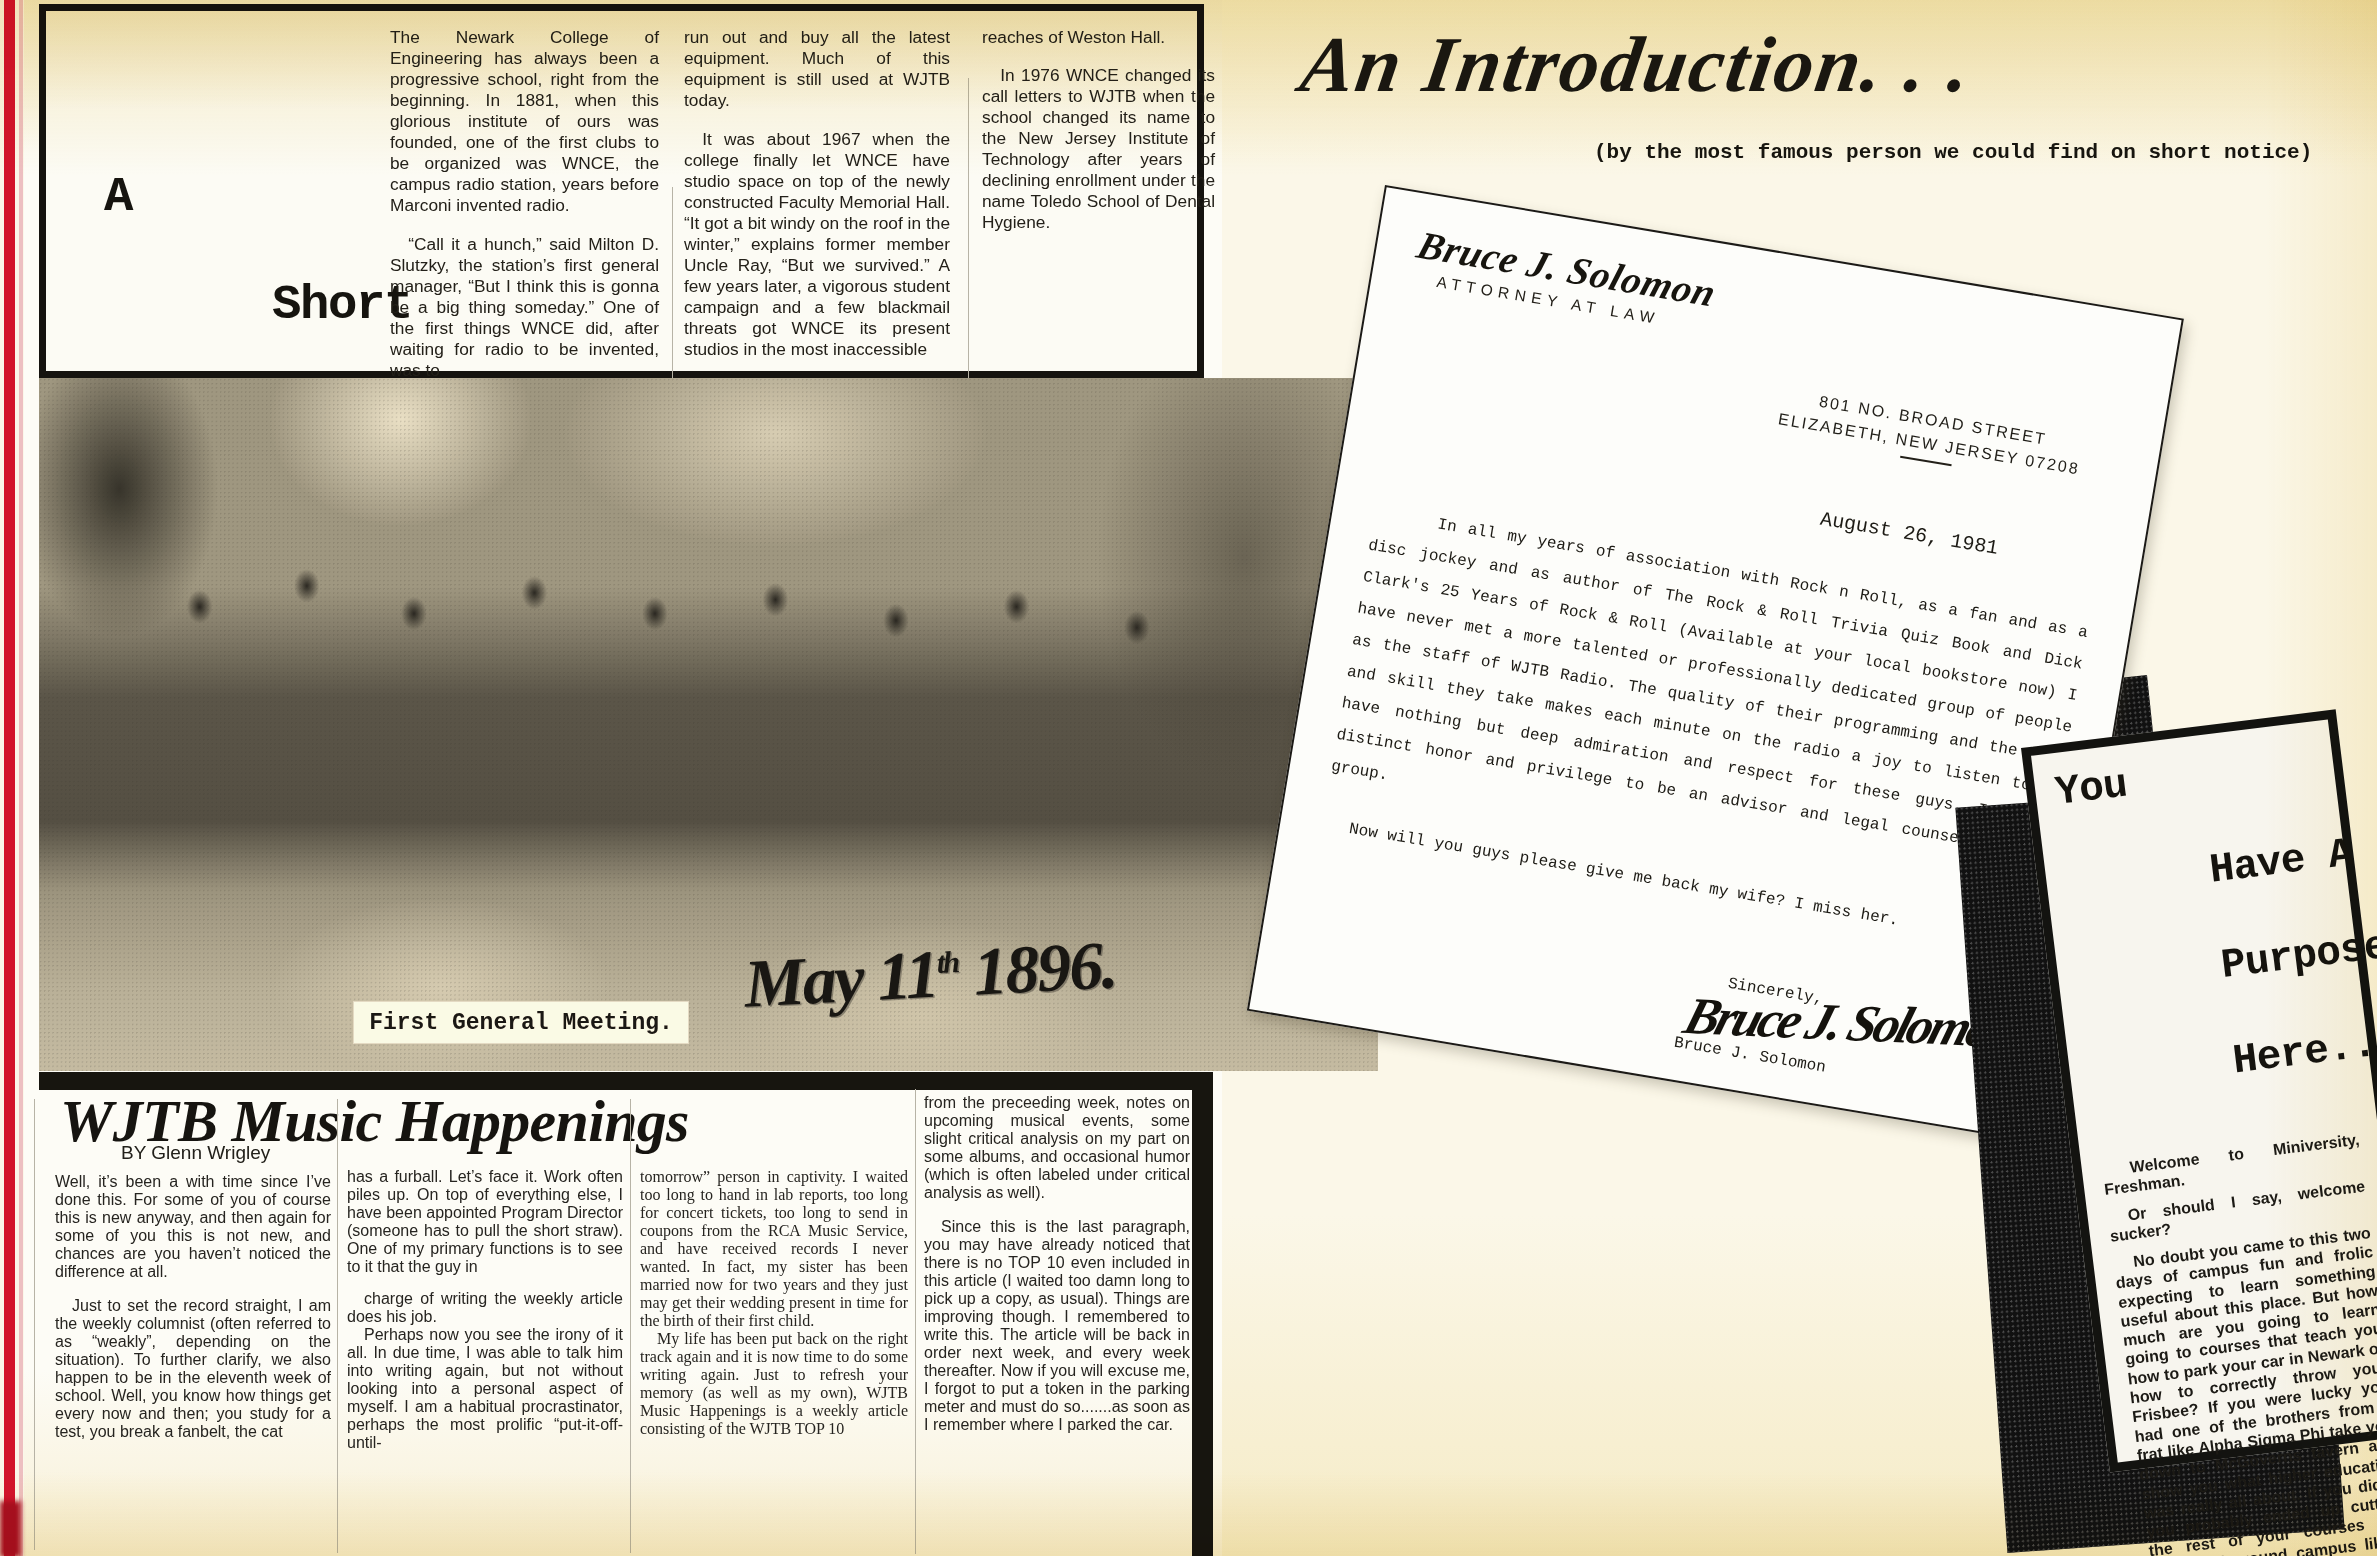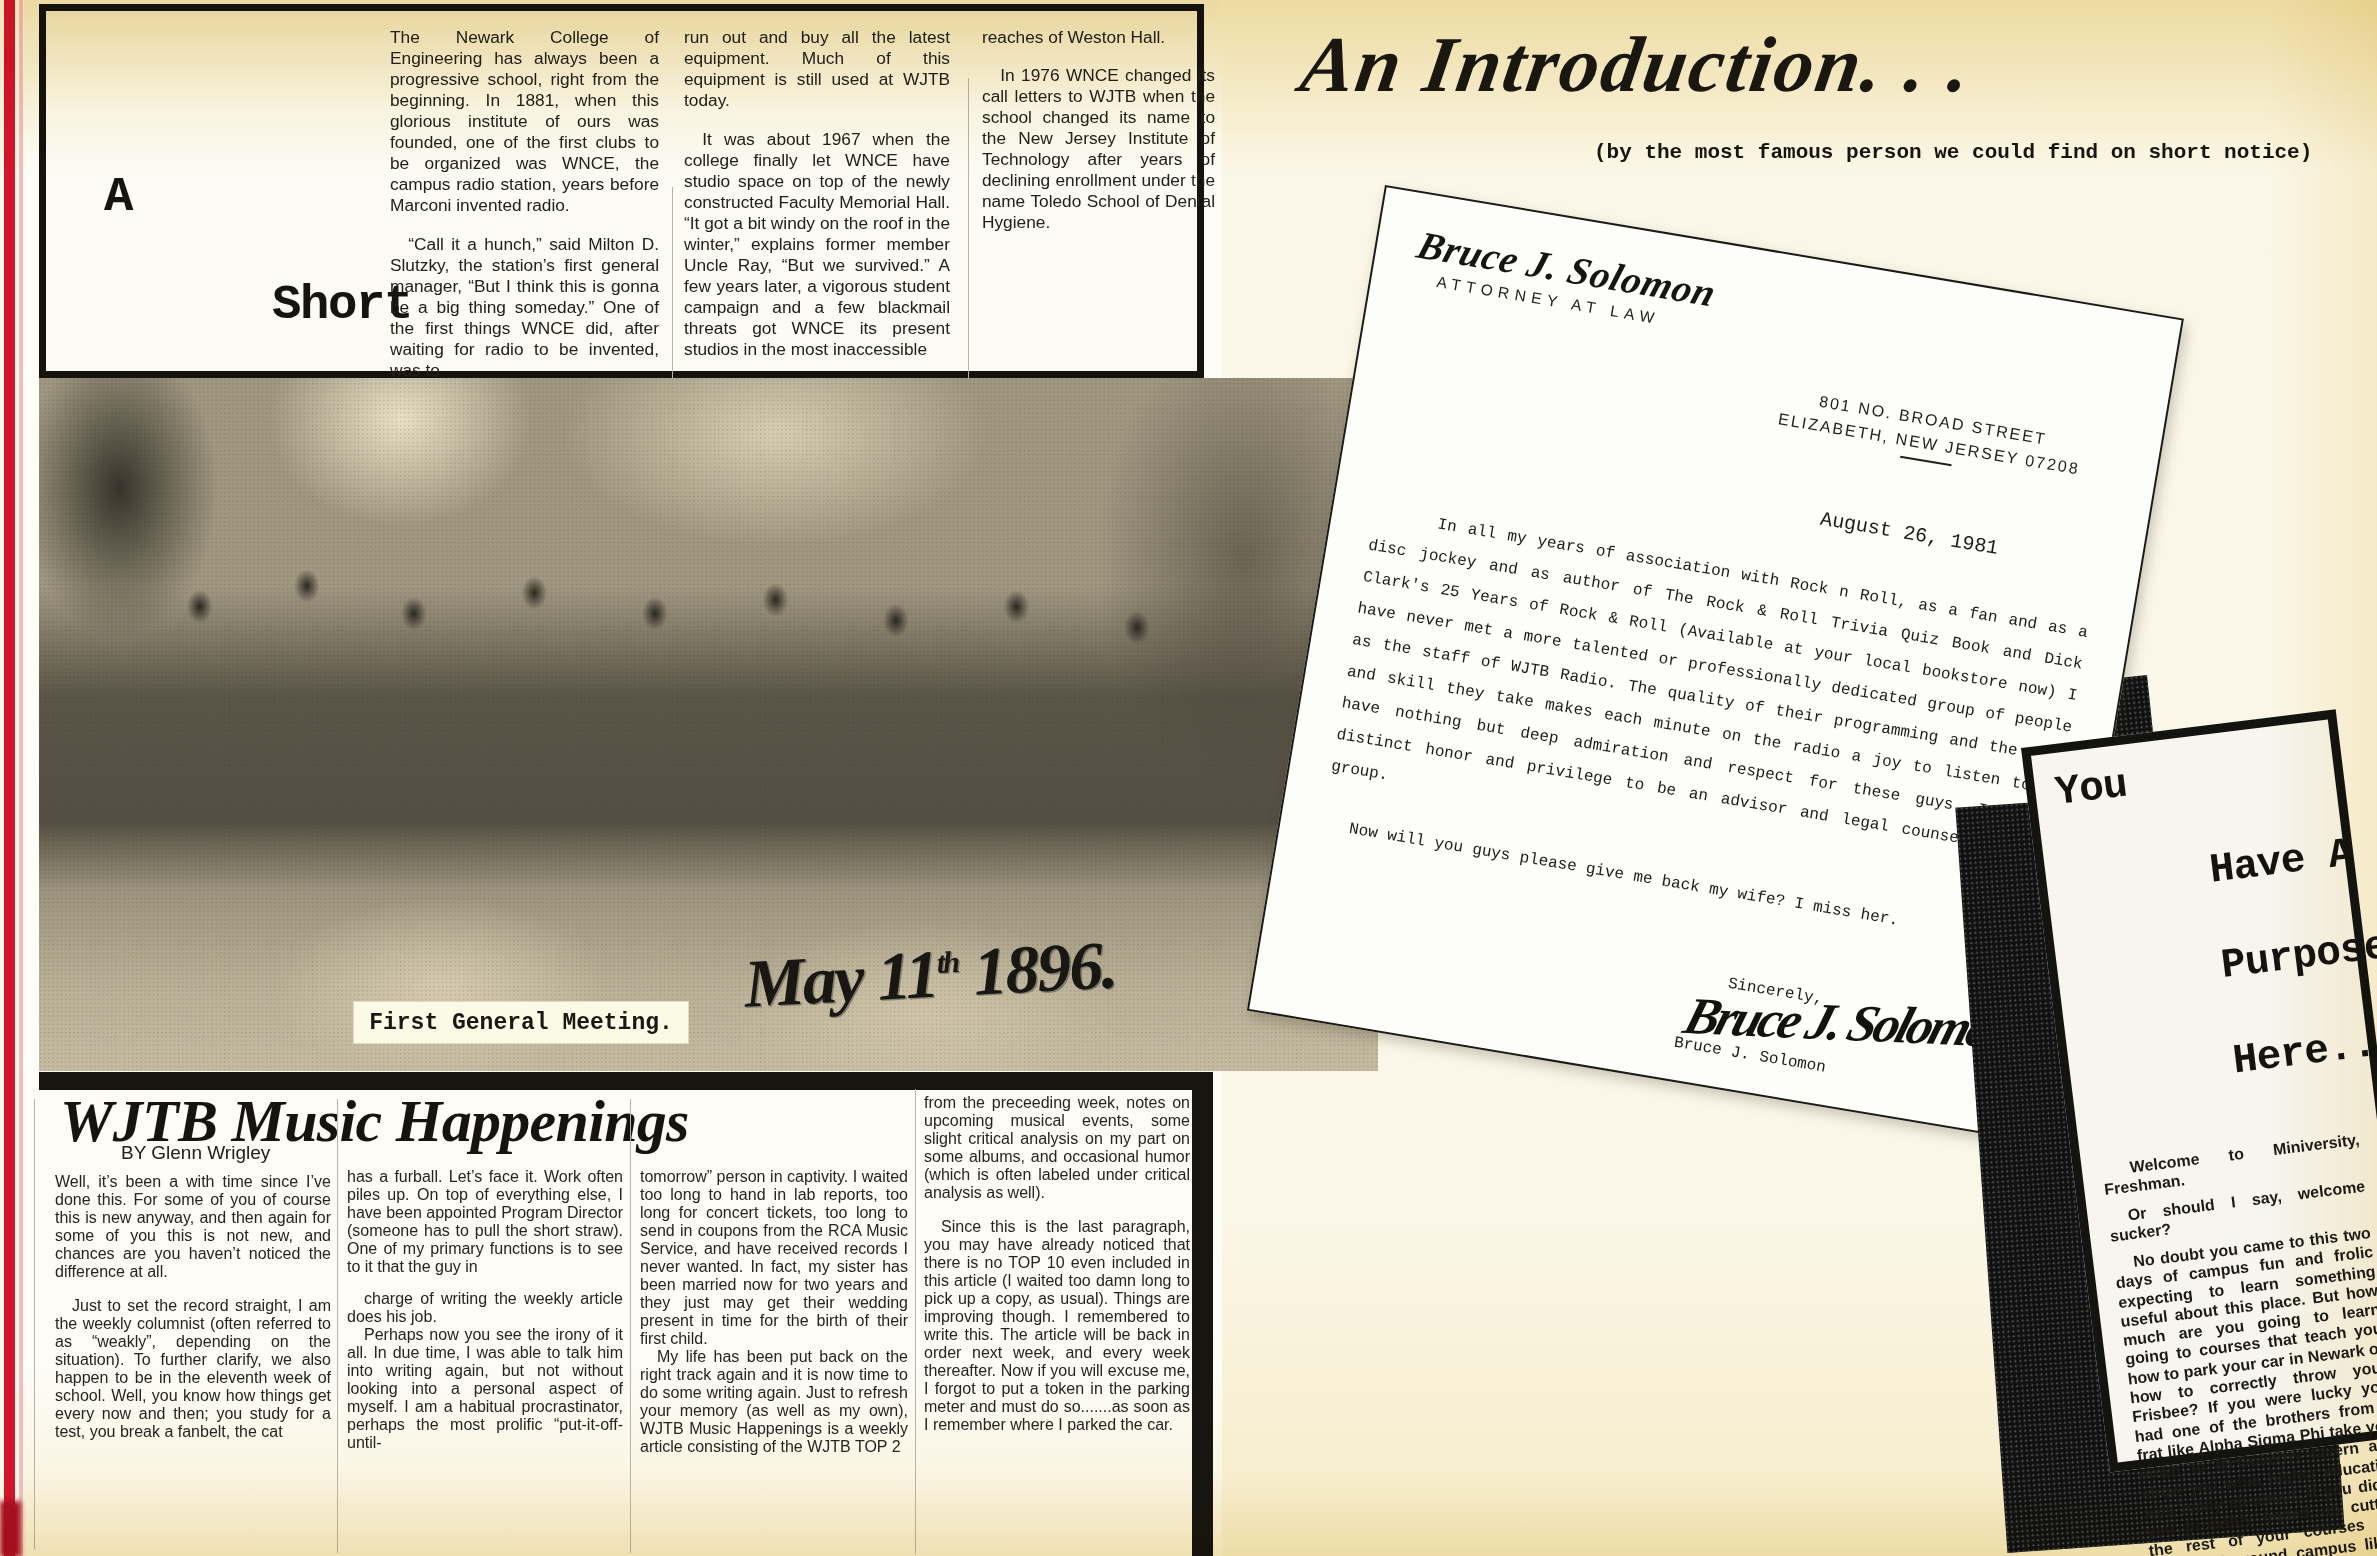--- a/index.html
+++ b/index.html
@@ -78,21 +78,21 @@
     font-style:italic;font-weight:bold;font-size:60px;letter-spacing:-0.7px;color:#161410;white-space:nowrap;}
   .music-byline{left:121px;top:1142px;font-size:19px;color:#22201a;}
   .music-col{font-size:16px;line-height:18px;text-align:justify;color:#262420;}
   .music-col p{margin:0 0 15.5px 0;}
   .music-col p + p{text-indent:17px;margin-bottom:0;}
   .mc1{left:55px;top:1173px;width:276px;}
   .mc2{left:347px;top:1168px;width:276px;}
   .mc3{left:640px;top:1168px;width:268px;}
   .mc4{left:924px;top:1094px;width:266px;}
   .mc2 p{margin-bottom:14px;} .mc2 p + p{text-indent:17px;}
-  .mc3 p{margin-bottom:0;} .mc3 p + p{text-indent:17px;}
+  .mc3 p{margin-bottom:0;font-family:Liberation Serif, serif;} .mc3 p + p{text-indent:17px;}
   .mc4 p{margin-bottom:16px;} .mc4 p + p{text-indent:17px;margin-bottom:12px;}
   .music-rule-left{left:34px;top:1099px;height:451px;}
   .music-rule1{left:337px;top:1099px;height:454px;}
   .music-rule2{left:630px;top:1099px;height:454px;}
   .music-rule3{left:915px;top:1089px;height:465px;}
 
   
   .intro-title{left:1302px;top:20px;font-family:"Liberation Serif","DejaVu Serif",serif;
     font-style:italic;font-weight:bold;font-size:79px;letter-spacing:2.1px;color:#1a1812;
     transform:skewX(-9deg);white-space:nowrap;}
@@ -184,21 +184,21 @@
     <p>Well, it’s been a with time since I’ve done this. For some of you of course this is new anyway, and then again for some of you this is not new, and chances are you haven’t noticed the difference at all.</p>
     <p>Just to set the record straight, I am the weekly columnist (often referred to as “weakly”, depending on the situation). To further clarify, we also happen to be in the eleventh week of school. Well, you know how things get every now and then; you study for a test, you break a fanbelt, the cat</p>
   </div>
   <div class="abs music-col mc2">
     <p>has a furball. Let’s face it. Work often piles up. On top of everything else, I have been appointed Program Director (someone has to pull the short straw). One of my primary functions is to see to it that the guy in</p>
     <p>charge of writing the weekly article does his job.</p>
     <p>Perhaps now you see the irony of it all. In due time, I was able to talk him into writing again, but not without looking into a personal aspect of myself. I am a habitual procrastinator, perhaps the most prolific “put-it-off-until-</p>
   </div>
   <div class="abs music-col mc3">
     <p>tomorrow” person in captivity. I waited too long to hand in lab reports, too long for concert tickets, too long to send in coupons from the RCA Music Service, and have received records I never wanted. In fact, my sister has been married now for two years and they just may get their wedding present in time for the birth of their first child.</p>
-    <p>My life has been put back on the right track again and it is now time to do some writing again. Just to refresh your memory (as well as my own), WJTB Music Happenings is a weekly article consisting of the WJTB TOP 2</p>
+    <p>My life has been put back on the right track again and it is now time to do some writing again. Just to refresh your memory (as well as my own), WJTB Music Happenings is a weekly article consisting of the WJTB TOP 10</p>
   </div>
   <div class="abs music-col mc4">
     <p>from the preceeding week, notes on upcoming musical events, some slight critical analysis on my part on some albums, and occasional humor (which is often labeled under critical analysis as well).</p>
     <p>Since this is the last paragraph, you may have already noticed that there is no TOP 10 even included in this article (I waited too damn long to pick up a copy, as usual). Things are improving though. I remembered to write this. The article will be back in order next week, and every week thereafter. Now if you will excuse me, I forgot to put a token in the parking meter and must do so.......as soon as I remember where I parked the car.</p>
   </div>
   <div class="abs vrule music-rule-left"></div>
   <div class="abs vrule music-rule1"></div>
   <div class="abs vrule music-rule2"></div>
   <div class="abs vrule music-rule3"></div>
 

